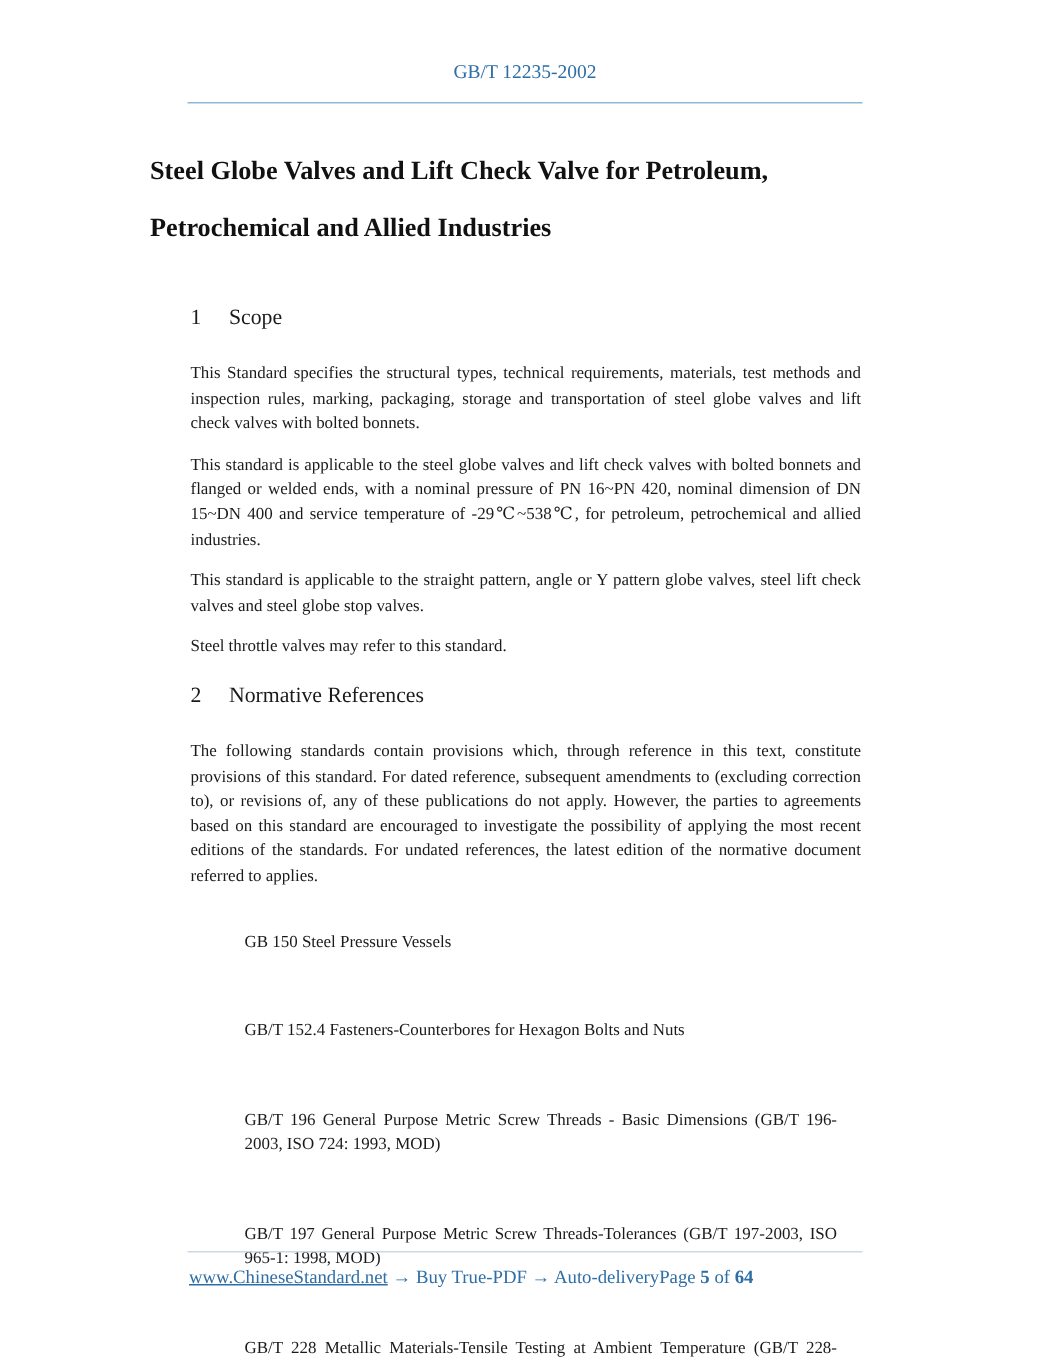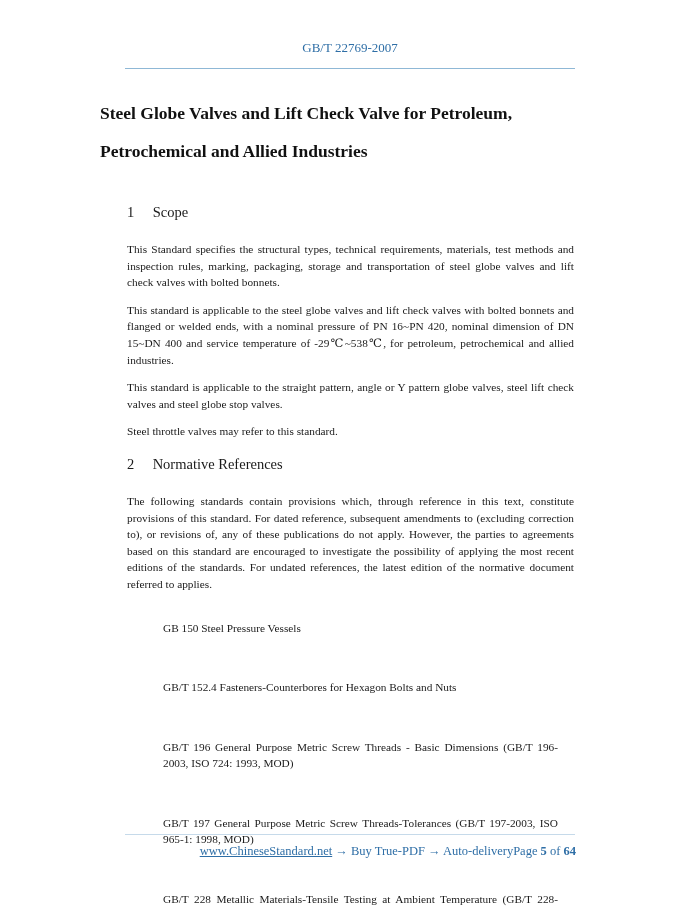--- a/index.html
+++ b/index.html
@@ -82,34 +82,34 @@
       background: #c6daea;
     }
     .footer {
       position: absolute;
       left: 126px;
       top: 844px;
       width: 450px;
       font-size: 12.5px;
       color: #2e6ea6;
       display: flex;
-      justify-content: flex-end;
+      justify-content: flex-start;
     }
     .footer a {
       color: #2e6ea6;
       text-decoration: underline;
     }
     .footer .page-info b {
       font-weight: bold;
     }
   </style>
 </head>
 <body>
 
-<div class="page-header">GB/T 22769-2007</div>
+<div class="page-header">GB/T 12235-2002</div>
 <div class="header-rule"></div>
 
 <div class="doc-title">
   <div>Steel Globe Valves and Lift Check Valve for Petroleum,</div>
   <div>Petrochemical and Allied Industries</div>
 </div>
 
 <div class="content">
 
   <h2 class="section-heading">

